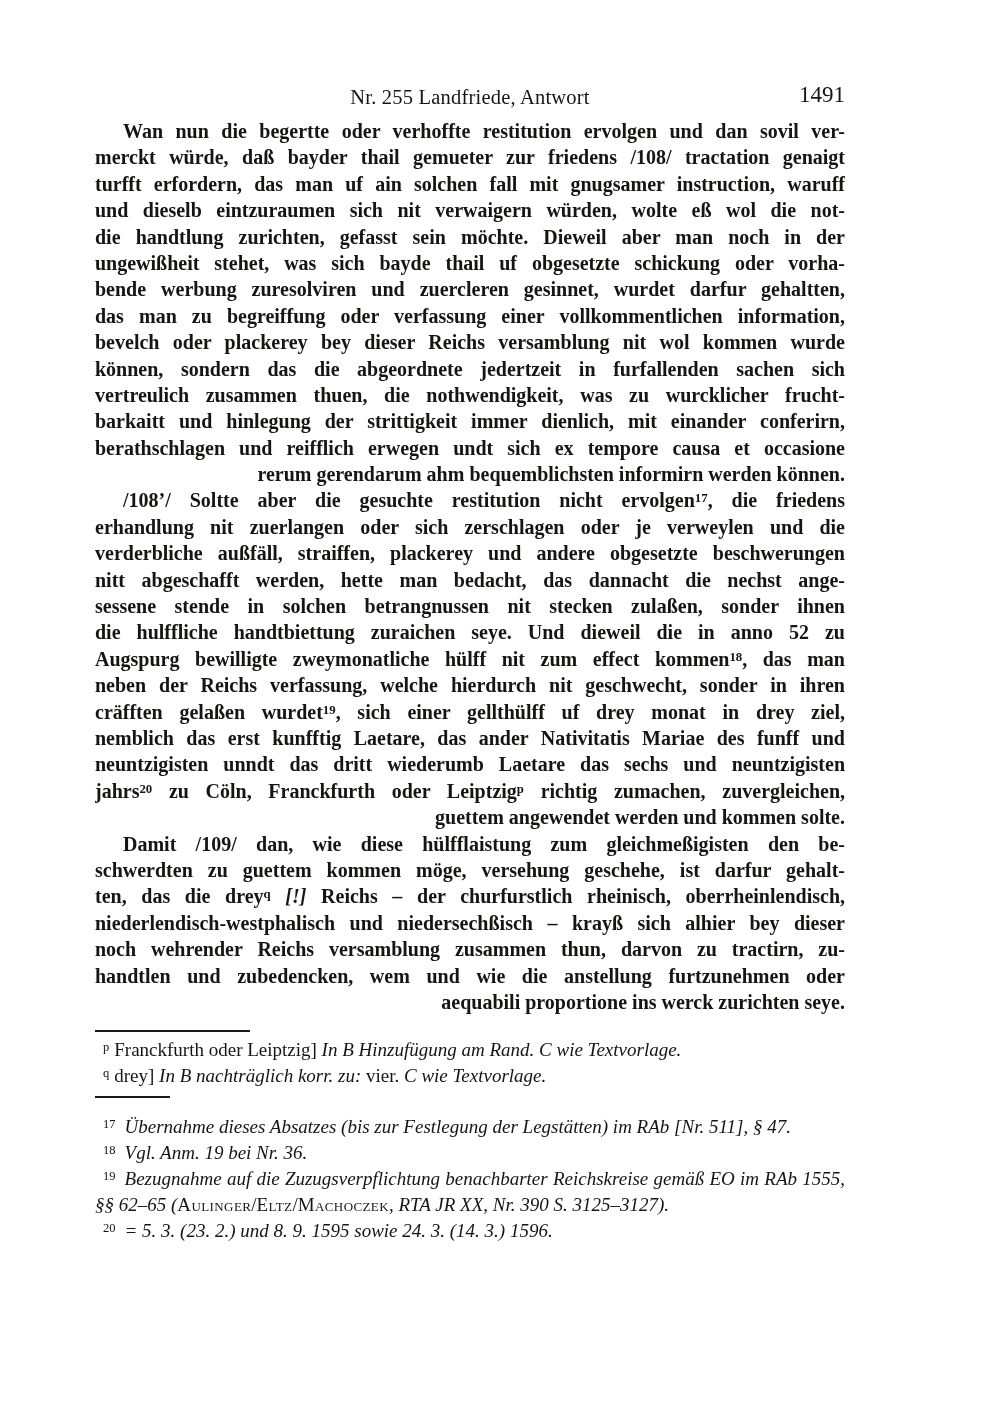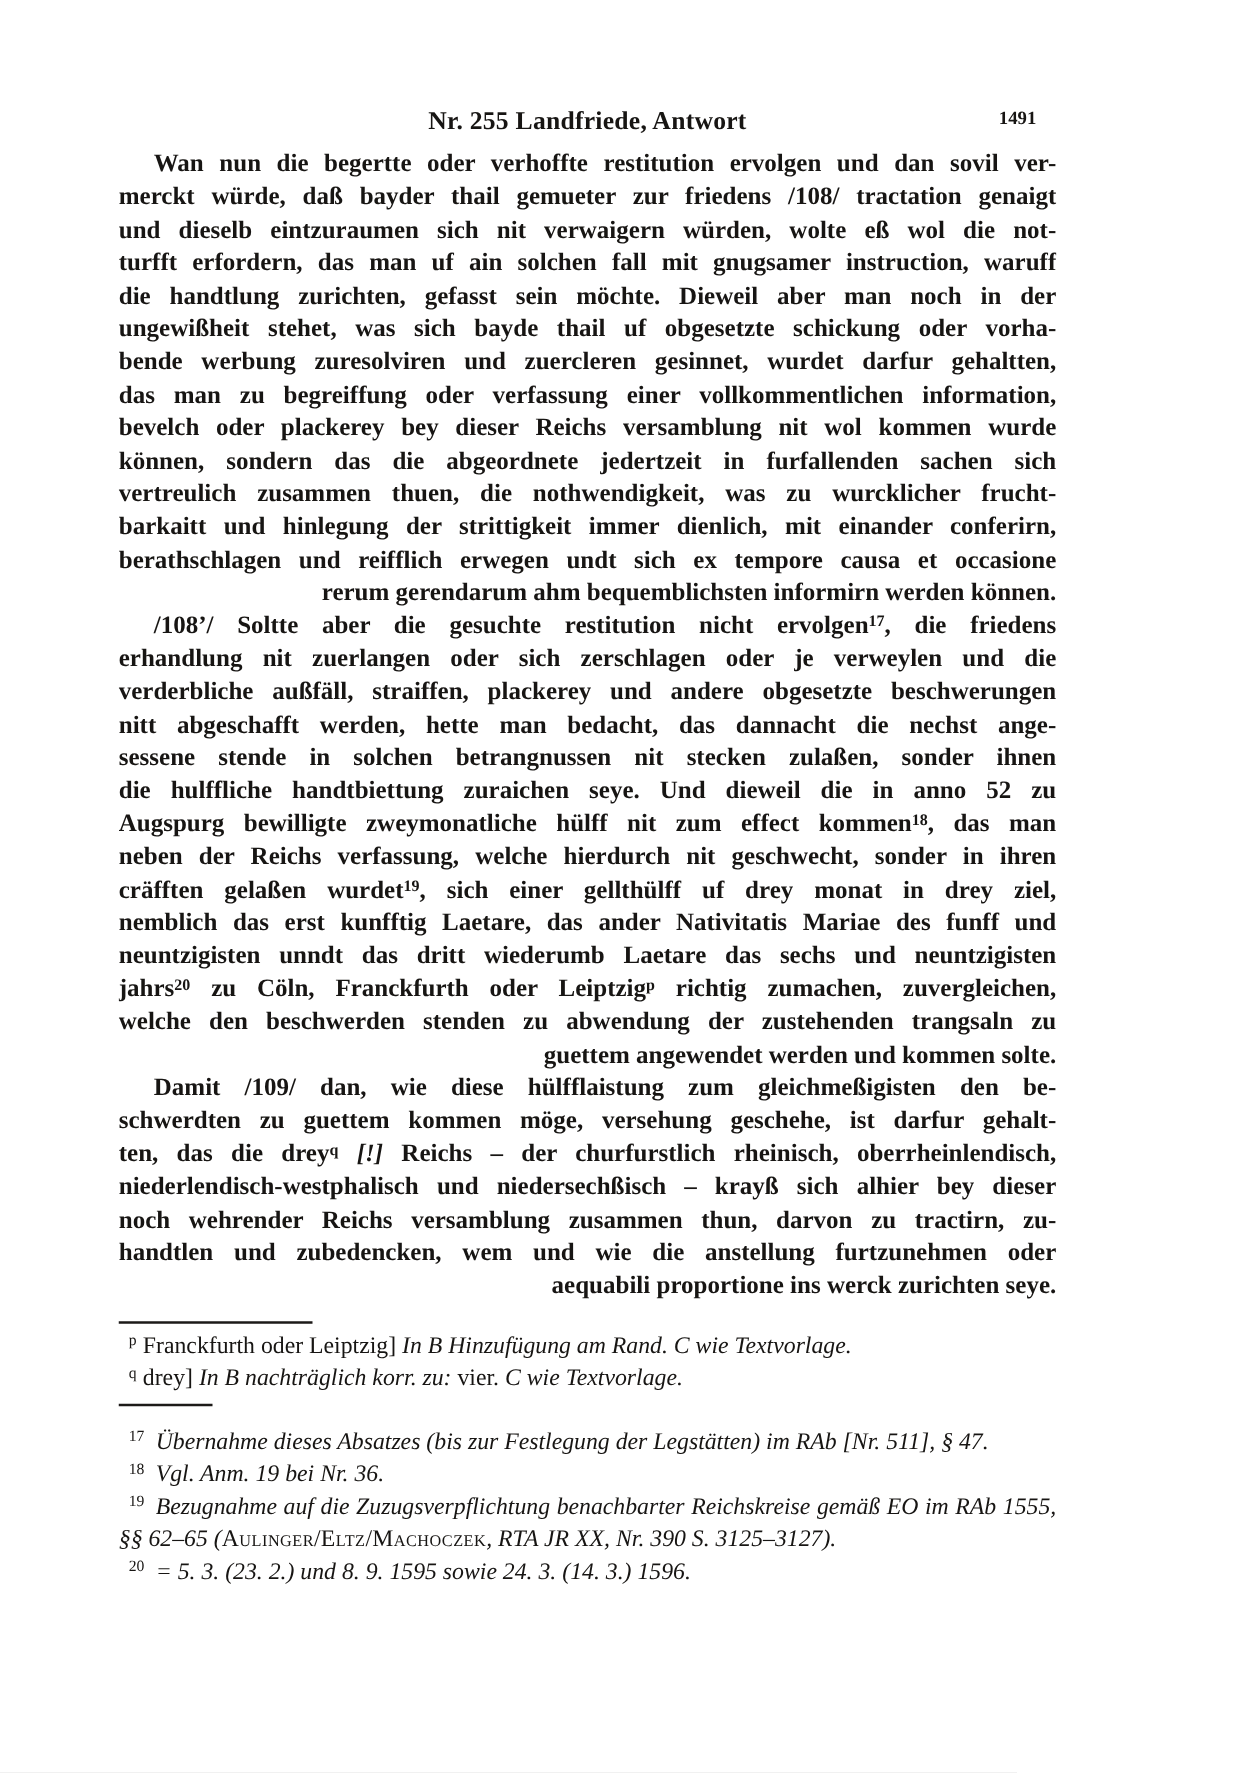--- a/index.html
+++ b/index.html
@@ -7,23 +7,23 @@
     position:relative;
     width:1004px; height:1418px;
     background:#ffffff;
     font-family:"Liberation Serif", serif;
     color:#171513;
     margin:0 auto;
     overflow:hidden;
   }
   .column { position:absolute; left:95px; top:84px; width:750px; }
 
-  header.runhead { position:relative; height:26px;font-weight:bold; }
+  header.runhead { position:relative; height:26px; }
   .htitle { text-align:center; font-size:20.5px; line-height:26px; letter-spacing:0.2px; }
-  .pnum { position:absolute; right:16px; top:-2px; font-size:15px; line-height:26px; }
+  .pnum { position:absolute; right:0; top:-2px; font-size:23px; line-height:26px; }
 
   #body { margin-top:8px; font-size:20px; }
 
   
   .bline {
     height:26.4px; line-height:26.4px;
     text-align:justify;
     overflow:hidden;
     white-space:normal;
     font-weight:bold;
@@ -61,22 +61,22 @@
 
     <header class="runhead">
       <div class="htitle">Nr. 255 Landfriede, Antwort</div>
       <div class="pnum">1491</div>
     </header>
 
     <main id="body">
         <div>
           <div class="bline ind"><span>Wan nun die begertte oder verhoffte restitution ervolgen und dan sovil ver-</span></div>
           <div class="bline"><span>merckt würde, daß bayder thail gemueter zur friedens /108/ tractation genaigt</span></div>
+          <div class="bline"><span>turfft erfordern, das man uf ain solchen fall mit gnugsamer instruction, waruff</span></div>
           <div class="bline"><span>und dieselb eintzuraumen sich nit verwaigern würden, wolte eß wol die not-</span></div>
-          <div class="bline"><span>turfft erfordern, das man uf ain solchen fall mit gnugsamer instruction, waruff</span></div>
           <div class="bline"><span>die handtlung zurichten, gefasst sein möchte. Dieweil aber man noch in der</span></div>
           <div class="bline"><span>ungewißheit stehet, was sich bayde thail uf obgesetzte schickung oder vorha-</span></div>
           <div class="bline"><span>bende werbung zuresolviren und zuercleren gesinnet, wurdet darfur gehaltten,</span></div>
           <div class="bline"><span>das man zu begreiffung oder verfassung einer vollkommentlichen information,</span></div>
           <div class="bline"><span>bevelch oder plackerey bey dieser Reichs versamblung nit wol kommen wurde</span></div>
           <div class="bline"><span>können, sondern das die abgeordnete jedertzeit in furfallenden sachen sich</span></div>
           <div class="bline"><span>vertreulich zusammen thuen, die nothwendigkeit, was zu wurcklicher frucht-</span></div>
           <div class="bline"><span>barkaitt und hinlegung der strittigkeit immer dienlich, mit einander conferirn,</span></div>
           <div class="bline"><span>berathschlagen und reifflich erwegen undt sich ex tempore causa et occasione</span></div>
           <div class="bline noj"><span>rerum gerendarum ahm bequemblichsten informirn werden können.</span></div>
@@ -87,21 +87,20 @@
           <div class="bline"><span>verderbliche außfäll, straiffen, plackerey und andere obgesetzte beschwerungen</span></div>
           <div class="bline"><span>nitt abgeschafft werden, hette man bedacht, das dannacht die nechst ange-</span></div>
           <div class="bline"><span>sessene stende in solchen betrangnussen nit stecken zulaßen, sonder ihnen</span></div>
           <div class="bline"><span>die hulffliche handtbiettung zuraichen seye. Und dieweil die in anno 52 zu</span></div>
           <div class="bline"><span>Augspurg bewilligte zweymonatliche hülff nit zum effect kommen</span><span class="sup">18</span><span>, das man</span></div>
           <div class="bline"><span>neben der Reichs verfassung, welche hierdurch nit geschwecht, sonder in ihren</span></div>
           <div class="bline"><span>cräfften gelaßen wurdet</span><span class="sup">19</span><span>, sich einer gellthülff uf drey monat in drey ziel,</span></div>
           <div class="bline"><span>nemblich das erst kunfftig Laetare, das ander Nativitatis Mariae des funff und</span></div>
           <div class="bline"><span>neuntzigisten unndt das dritt wiederumb Laetare das sechs und neuntzigisten</span></div>
           <div class="bline"><span>jahrs</span><span class="sup">20</span><span> zu Cöln, Franckfurth oder Leiptzig</span><span class="sup">p</span><span> richtig zumachen, zuvergleichen,</span></div>
-          <div class="bline"><span>welche den beschwerden stenden zu abwendung der zustehenden trangsaln zu</span></div>
           <div class="bline noj"><span>guettem angewendet werden und kommen solte.</span></div>
         </div>
         <div>
           <div class="bline ind"><span>Damit /109/ dan, wie diese hülfflaistung zum gleichmeßigisten den be-</span></div>
           <div class="bline"><span>schwerdten zu guettem kommen möge, versehung geschehe, ist darfur gehalt-</span></div>
           <div class="bline"><span>ten, das die drey</span><span class="sup">q</span><span> </span><span class="it">[!]</span><span> Reichs – der churfurstlich rheinisch, oberrheinlendisch,</span></div>
           <div class="bline"><span>niederlendisch-westphalisch und niedersechßisch – krayß sich alhier bey dieser</span></div>
           <div class="bline"><span>noch wehrender Reichs versamblung zusammen thun, darvon zu tractirn, zu-</span></div>
           <div class="bline"><span>handtlen und zubedencken, wem und wie die anstellung furtzunehmen oder</span></div>
           <div class="bline noj"><span>aequabili proportione ins werck zurichten seye.</span></div>

